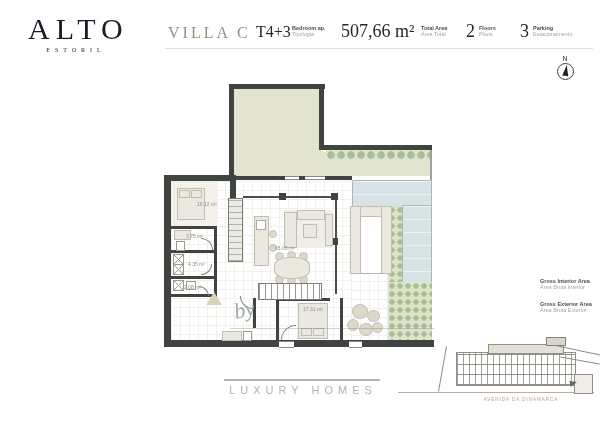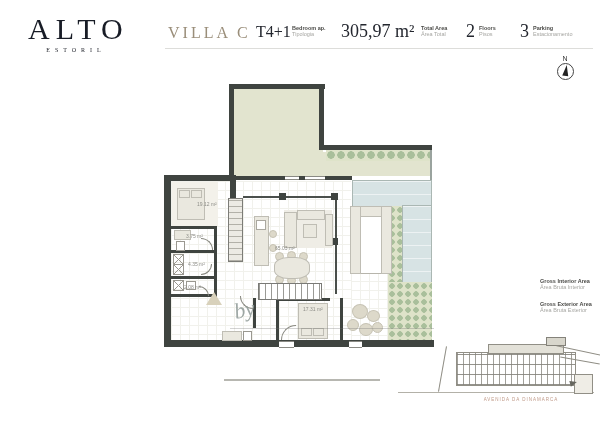--- a/index.html
+++ b/index.html
@@ -79,27 +79,27 @@
 <div id="canvas">
 
   <div class="abs villa serif">VILLA C</div>
 
   <div class="abs logo serif">
     <div class="logo-main">ALTO</div>
     <div class="logo-sub">ESTORIL</div>
   </div>
   <div class="abs divider"></div>
 
-  <div class="abs serif spec-val" style="left:256px;top:23px;font-size:16px;">T4+1</div>
+  <div class="abs serif spec-val" style="left:256px;top:23px;font-size:16px;">T4+3</div>
   <div class="abs lbl" style="left:292px;top:25px;">
     <div class="l1">Bedroom ap.</div>
     <div class="l2">Tipologia</div>
   </div>
 
-  <div class="abs serif spec-val" style="left:341px;top:21px;font-size:18px;">305,97 m²</div>
+  <div class="abs serif spec-val" style="left:341px;top:21px;font-size:18px;">507,66 m²</div>
   <div class="abs lbl" style="left:421px;top:25px;">
     <div class="l1">Total Area</div>
     <div class="l2">Área Total</div>
   </div>
 
   <div class="abs serif spec-val" style="left:466px;top:21px;font-size:18px;">2</div>
   <div class="abs lbl" style="left:479px;top:25px;">
     <div class="l1">Floors</div>
     <div class="l2">Pisos</div>
   </div>
@@ -237,20 +237,21 @@
     <div class="l1">Gross Interior Area</div>
     <div class="l2">Área Bruta Interior</div>
   </div>
   <div class="abs lbl" style="left:540px;top:301px;">
     <div class="l1">Gross Exterior Area</div>
     <div class="l2">Área Bruta Exterior</div>
   </div>
 
   <div class="wm-by serif">by</div>
   <div class="wm-line"></div>
+  <div class="wm-tag">LUXURY HOMES</div>
 
   <div class="abs elev">
     <div class="elev-ground"></div>
     <div class="elev-body"></div>
     <div class="elev-slab"></div>
     <div class="elev-box"></div>
     <div class="elev-slant1"></div>
     <div class="elev-slant2"></div>
     <div class="elev-left"></div>
     <div class="elev-rblock"></div>

